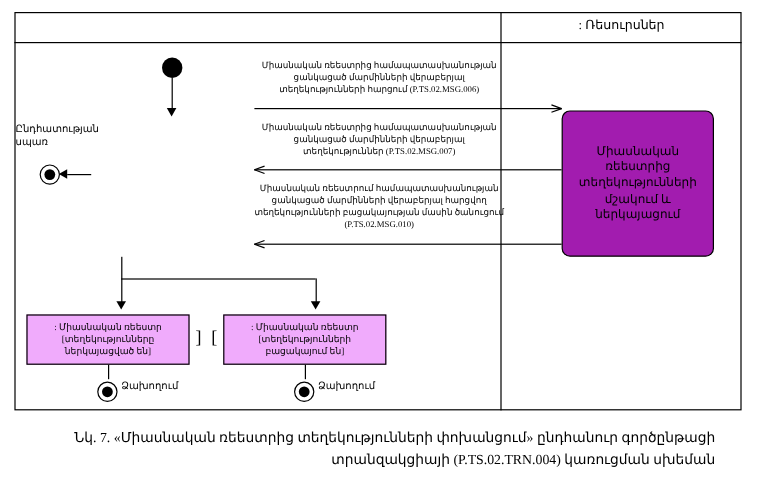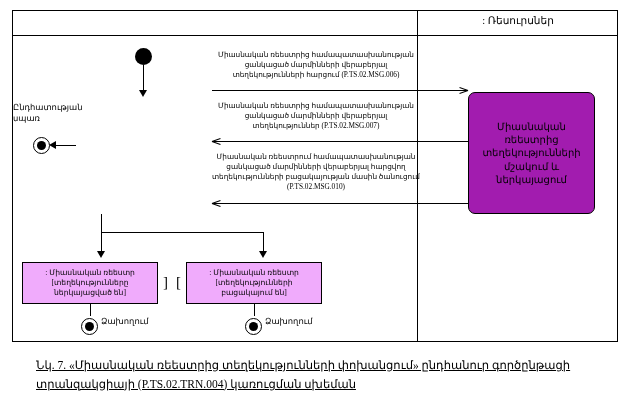--- a/index.html
+++ b/index.html
@@ -208,22 +208,21 @@
   }
 
   
   .caption {
     position: absolute;
     left: 36px;
     top: 356px;
     width: 560px;
     font-size: 11.5px;
     line-height: 1.62;
-    text-align: left;
-    text-decoration: underline;
+    text-align: right;
   }
 </style>
 </head>
 <body>
 
 <div id="page">
 
   <div class="frame"></div>
   <div class="header-divider"></div>
   <div class="swim-divider"></div>

